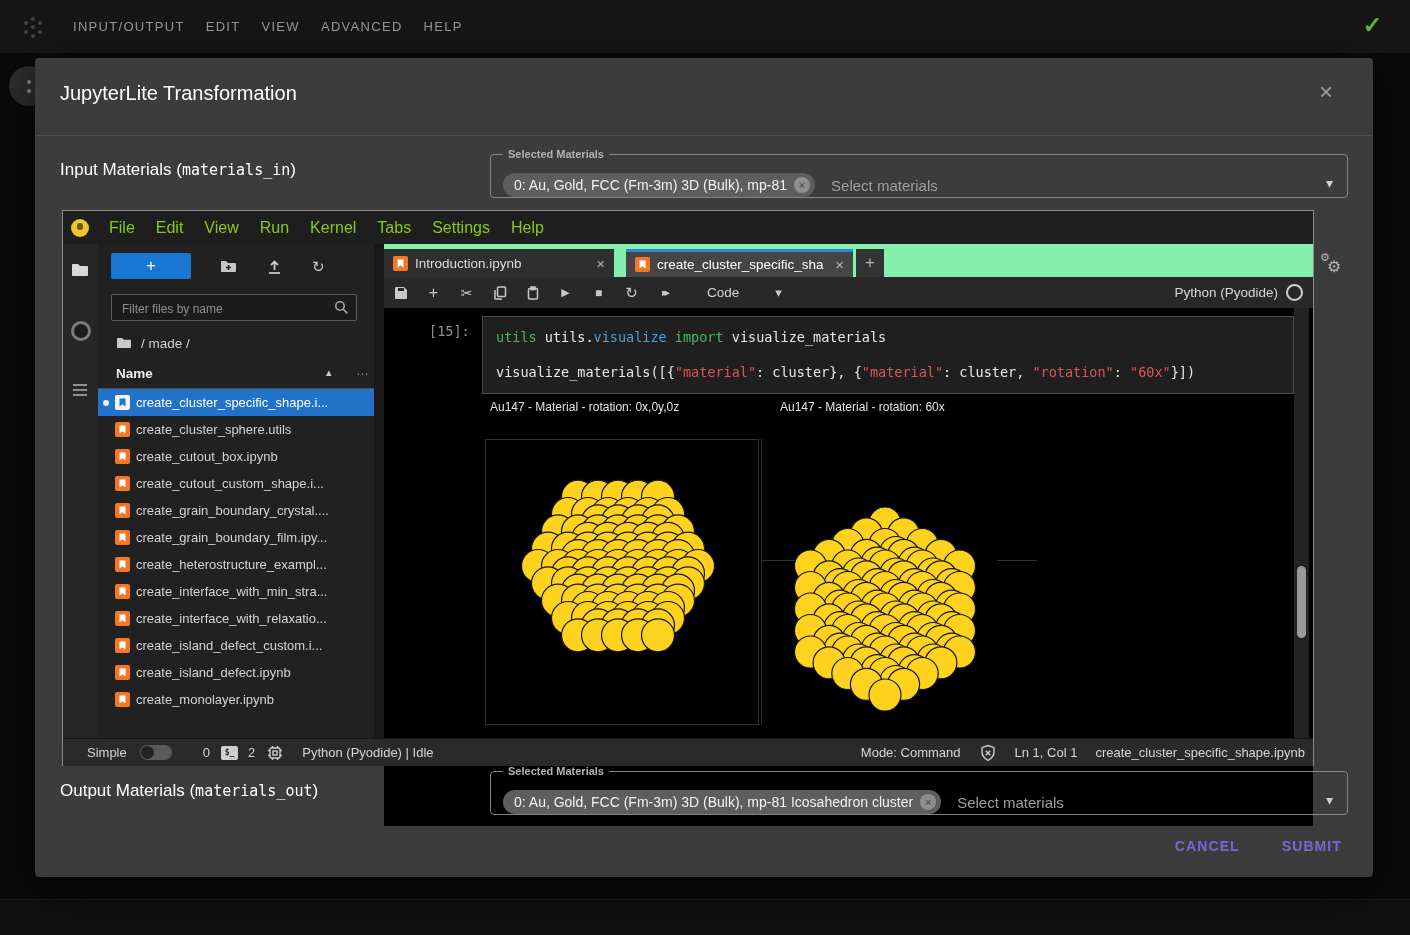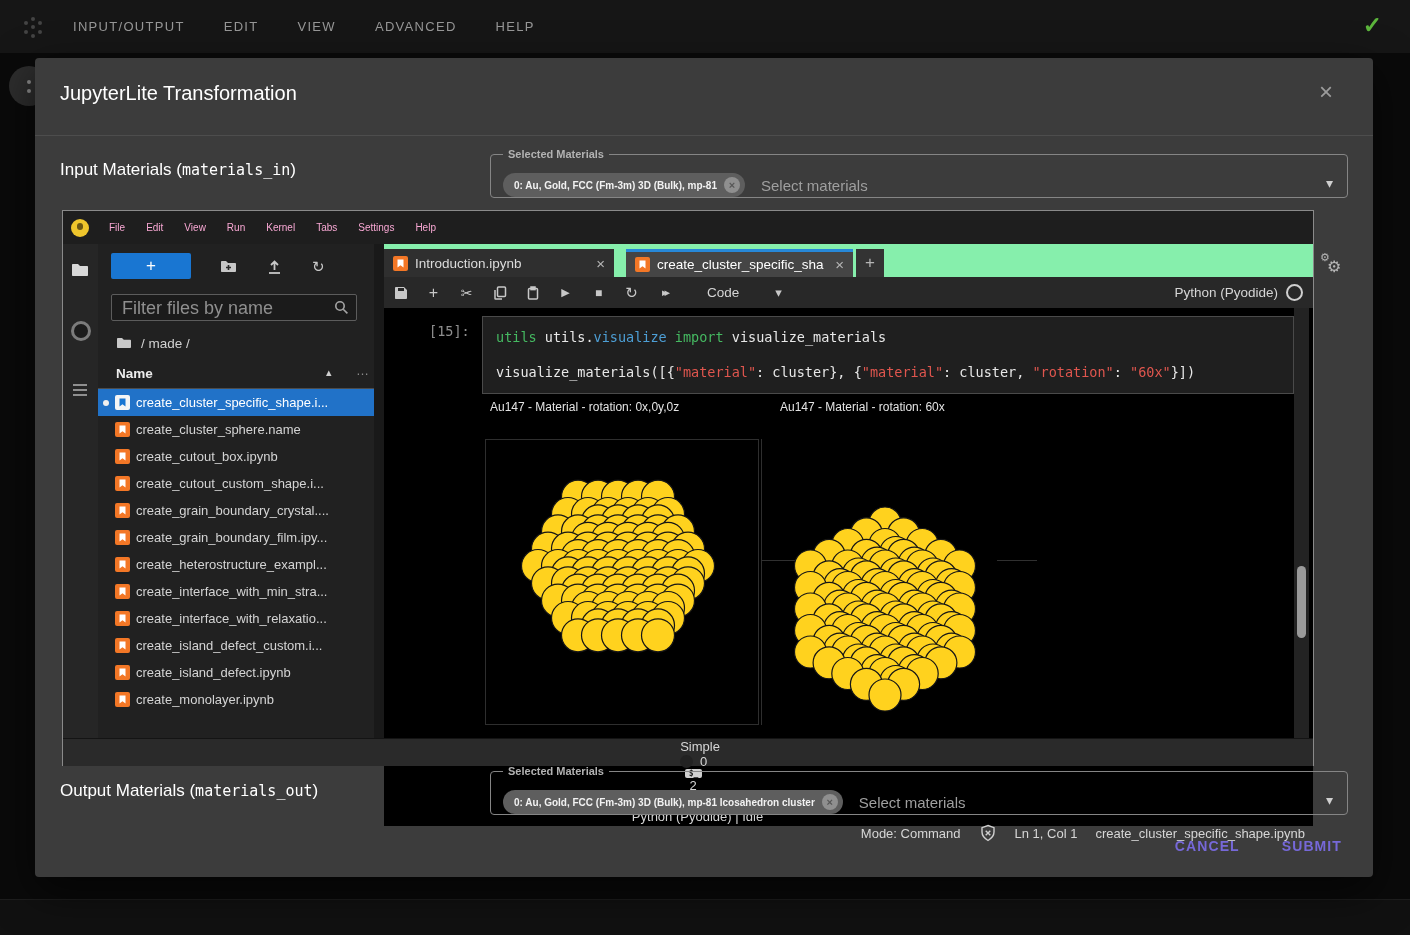--- a/index.html
+++ b/index.html
@@ -1,21 +1,21 @@
 <!DOCTYPE html>
 <html><head>
 <meta charset="utf-8">
 <style>
   html,body{margin:0;padding:0;background:#0a0a0a;}
   .screen{position:relative;width:1410px;height:935px;background:#0a0a0a;overflow:hidden;
           font-family:"Liberation Sans",sans-serif;-webkit-font-smoothing:antialiased;}
   
   .topbar{position:absolute;left:0;top:0;width:100%;height:53px;background:#161616;display:flex;align-items:center;z-index:1;}
   .logo-dots{margin-left:20px;width:26px;height:26px;opacity:.55;}
-  #app-menu{display:flex;gap:39px;margin-left:27px;}
+  #app-menu{display:flex;gap:21px;margin-left:27px;}
   .appmenu-item{color:#979797;font-size:13px;letter-spacing:1.3px;cursor:pointer;}
   .top-check{position:absolute;right:28px;top:12px;font-size:23px;font-weight:bold;color:#5cb53c;}
   
   .fab{position:absolute;left:9px;top:66px;width:40px;height:40px;border-radius:50%;background:#2d2d2d;z-index:1;
        display:flex;flex-direction:column;align-items:center;justify-content:center;gap:5px;}
   .fab i{width:4px;height:4px;border-radius:50%;background:#8a8a8a;}
   
   .dialog{position:absolute;left:35px;top:58px;width:1338px;height:819px;background:#3c3c3c;border-radius:4px;
           box-shadow:0 14px 44px rgba(0,0,0,.6);z-index:2;}
   .dialog-header{position:absolute;left:0;top:0;right:0;height:77px;border-bottom:1px solid #4d4d4d;}
@@ -25,54 +25,54 @@
   .mat-heading .mono{font-family:"DejaVu Sans Mono",monospace;font-size:15px;}
   #input-heading{top:102px;}
   #output-heading{top:723px;}
   fieldset.mat-field{position:absolute;left:455px;width:858px;height:50px;border:1px solid #858585;border-radius:4px;
           margin:0;padding:0;box-sizing:border-box;}
   #input-field{top:90px;} #output-field{top:707px;}
   fieldset.mat-field legend{margin-left:12px;padding:0 5px;font-size:11px;color:#b2b2b2;font-weight:bold;}
   .field-content{position:absolute;left:12px;top:12px;height:26px;display:flex;align-items:center;gap:16px;}
   .chip{height:24px;border-radius:12px;background:#5e5e5e;display:flex;align-items:center;gap:7px;
         padding:0 5px 0 11px;cursor:pointer;}
-  .chip-label{font-size:10px;color:#f2f2f2;font-weight:bold;white-space:nowrap;}
+  .chip-label{font-size:14px;color:#f2f2f2;font-weight:normal;white-space:nowrap;}
   .chip-x{width:16px;height:16px;border-radius:50%;background:#8f8f8f;color:#575757;font-size:11px;font-weight:bold;
           display:flex;align-items:center;justify-content:center;cursor:pointer;}
   .field-placeholder{font-size:15px;color:#9f9f9f;}
   .field-caret{position:absolute;right:14px;top:15px;color:#cfcfcf;font-size:14px;cursor:pointer;}
   .cogs{position:absolute;left:1285px;top:195px;color:#b5b5b5;width:30px;height:28px;cursor:pointer;}
   .cogs .g1{position:absolute;left:0;top:-2px;font-size:11px;}
   .cogs .g2{position:absolute;left:7px;top:4px;font-size:16px;}
   .btn-row{position:absolute;right:29px;top:774px;display:flex;gap:38px;}
   .dlg-btn{font-size:14px;font-weight:bold;letter-spacing:1.1px;color:#7668d8;cursor:pointer;background:none;border:none;
            font-family:"Liberation Sans",sans-serif;padding:6px 2px;}
   
   .jl{position:absolute;left:27px;top:152px;width:1250px;height:554px;border:1px solid #8a8a8a;background:#141414;box-sizing:content-box;}
   .jl-menubar{position:absolute;left:0;top:0;width:100%;height:33px;background:#1e1e1e;display:flex;align-items:center;}
   .jl-logo{margin-left:8px;width:18px;height:18px;border-radius:50%;background:#eec52c;position:relative;}
   .jl-logo:after{content:"";position:absolute;left:6px;top:4px;width:6px;height:7px;border-radius:3px;background:#6a5613;}
   #jl-menu{display:flex;gap:21px;margin-left:20px;}
-  .jlmenu-item{color:#f9a8d4;font-size:10px;cursor:pointer;}
+  .jlmenu-item{color:#84cc16;font-size:16px;cursor:pointer;}
   .jl-body{position:absolute;left:0;top:33px;width:100%;height:494px;background:#1b1b1b;}
   
   .jl-rail{position:absolute;left:0;top:0;width:35px;height:100%;background:#262626;}
   .rail-ico{position:absolute;left:8px;width:18px;height:18px;color:#cfcfcf;cursor:pointer;}
   #rail-folder{top:17px;} #rail-running{top:77px;} #rail-toc{top:137px;}
   .ring{width:14px;height:14px;border:3px solid #7c7c7c;border-radius:50%;background:#1c1c1c;}
   
   .jl-files{position:absolute;left:35px;top:0;width:276px;height:100%;background:#212121;}
   .fb-toolbar{position:absolute;left:13px;top:9px;height:26px;display:flex;align-items:center;}
   .fb-new{width:80px;height:26px;background:#1976d2;border-radius:2px;color:#fff;font-size:17px;display:flex;
           align-items:center;justify-content:center;cursor:pointer;}
   .fb-ico{margin-left:29px;width:17px;height:17px;color:#c7c7c7;cursor:pointer;}
   .fb-filter{position:absolute;left:13px;top:50px;width:246px;height:27px;background:#1b1b1b;border:1px solid #5c5c5c;
              border-radius:2px;box-sizing:border-box;}
   .fb-filter input{position:absolute;left:8px;top:1px;width:200px;height:23px;background:transparent;border:none;outline:none;
-             color:#cfcfcf;font-size:18px;font-family:"Liberation Sans",sans-serif;}
+             color:#cfcfcf;font-size:12px;font-family:"Liberation Sans",sans-serif;}
   .fb-filter input::placeholder{color:#8f8f8f;}
   .fb-search{position:absolute;right:7px;top:5px;width:15px;height:15px;color:#a5a5a5;}
   .fb-crumb{position:absolute;left:18px;top:91px;display:flex;align-items:center;gap:9px;color:#d2d2d2;font-size:13.5px;}
   .fb-header{position:absolute;left:0;top:117px;width:100%;height:27px;border-bottom:1px solid #4c4c4c;cursor:pointer;}
   .fb-header .hname{position:absolute;left:18px;top:5px;color:#ededed;font-size:13.5px;font-weight:bold;}
   .fb-header .hsort{position:absolute;left:228px;top:5px;color:#cfcfcf;font-size:11px;}
   .fb-header .hmore{position:absolute;left:258px;top:2px;color:#8a8a8a;font-size:13px;}
   #file-list{position:absolute;left:0;top:145px;width:100%;height:349px;overflow:hidden;}
   .file-row{height:27px;display:flex;align-items:center;padding-left:5px;gap:6px;color:#d4d4d4;font-size:13px;cursor:pointer;}
   .file-row.selected{background:#2172c8;color:#fff;}
@@ -110,21 +110,21 @@
   #out-label-0{left:106px;} #out-label-1{left:396px;}
   .panel-left{position:absolute;left:101px;top:131px;width:274px;height:286px;border:1px solid #2e2e2e;box-sizing:border-box;}
   .panel-divider{position:absolute;left:377px;top:131px;width:1px;height:286px;background:#2e2e2e;}
   .tick{position:absolute;top:252px;height:1px;background:#303030;}
   #tick-1{left:377px;width:40px;} #tick-2{left:613px;width:40px;}
   #clusters{position:absolute;left:0;top:0;width:929px;height:430px;}
   .nb-scroll{position:absolute;left:910px;top:64px;width:15px;height:430px;background:#232323;}
   .nb-thumb{position:absolute;left:3px;top:258px;width:9px;height:72px;border-radius:5px;background:#9a9a9a;cursor:pointer;}
   
   .jl-status{position:absolute;left:0;top:527px;width:100%;height:27px;background:#2a2a2a;border-top:1px solid #141414;
-             display:flex;align-items:center;font-size:13px;color:#d6d6d6;flex-direction:column;}
+             display:flex;align-items:center;font-size:13px;color:#d6d6d6;}
   .st-simple{margin-left:24px;}
   .st-toggle{margin-left:13px;width:32px;height:15px;border-radius:8px;background:#5a5a5a;position:relative;cursor:pointer;}
   .st-toggle i{position:absolute;left:1px;top:1px;width:13px;height:13px;border-radius:50%;background:#222;}
   .st-tcount{margin-left:31px;}
   .st-term{margin-left:11px;width:17px;height:14px;background:#cfcfcf;border-radius:2px;color:#222;font-family:"DejaVu Sans Mono",monospace;
            font-size:8px;font-weight:bold;display:flex;align-items:center;justify-content:center;}
   .st-kcount{margin-left:10px;}
   .st-chip{margin-left:12px;width:16px;height:16px;color:#cfcfcf;}
   .st-kernel{margin-left:19px;}
   .st-right{margin-left:auto;margin-right:8px;display:flex;align-items:center;gap:18px;}
@@ -261,21 +261,21 @@
                     <path d="M4.5 3.5h6v8l-3-2.3-3 2.3z" fill="#1976d2"></path>
                   </svg></span>
                 <span class="file-label">create_cluster_specific_shape.i...</span>
               </div>
               <div class="file-row">
                 <span class="mod-dot" style="visibility: hidden;"></span>
                 <span class="nb-fileicon"><svg viewBox="0 0 15 15" width="15" height="15">
                     <rect width="15" height="15" rx="2" fill="#f37726"></rect>
                     <path d="M4.5 3.5h6v8l-3-2.3-3 2.3z" fill="#fff"></path>
                   </svg></span>
-                <span class="file-label">create_cluster_sphere.name</span>
+                <span class="file-label">create_cluster_sphere.utils</span>
               </div>
               <div class="file-row">
                 <span class="mod-dot" style="visibility: hidden;"></span>
                 <span class="nb-fileicon"><svg viewBox="0 0 15 15" width="15" height="15">
                     <rect width="15" height="15" rx="2" fill="#f37726"></rect>
                     <path d="M4.5 3.5h6v8l-3-2.3-3 2.3z" fill="#fff"></path>
                   </svg></span>
                 <span class="file-label">create_cutout_box.ipynb</span>
               </div>
               <div class="file-row">

